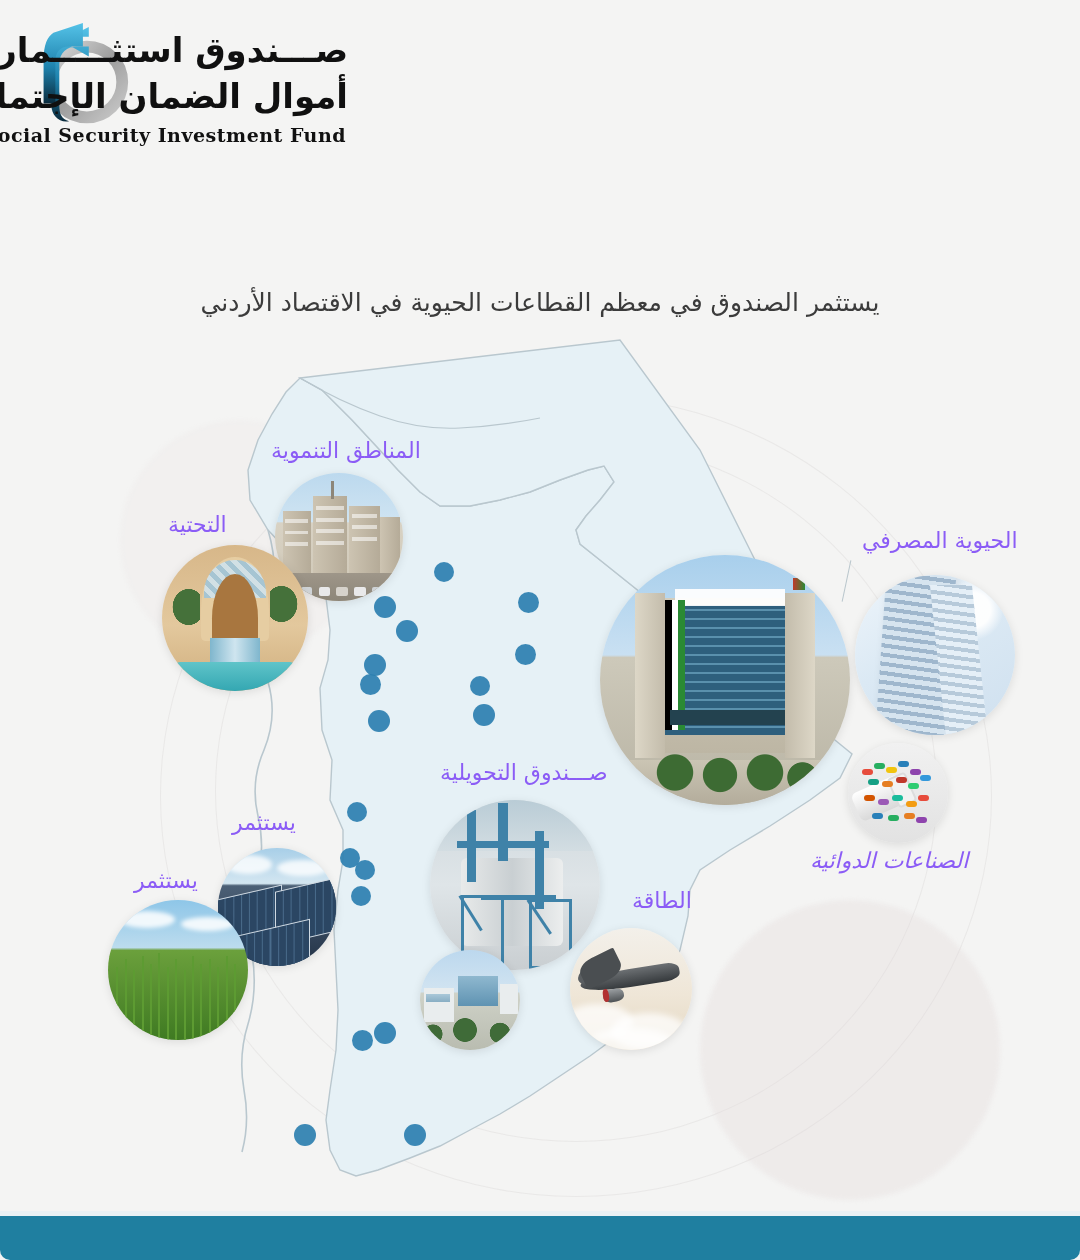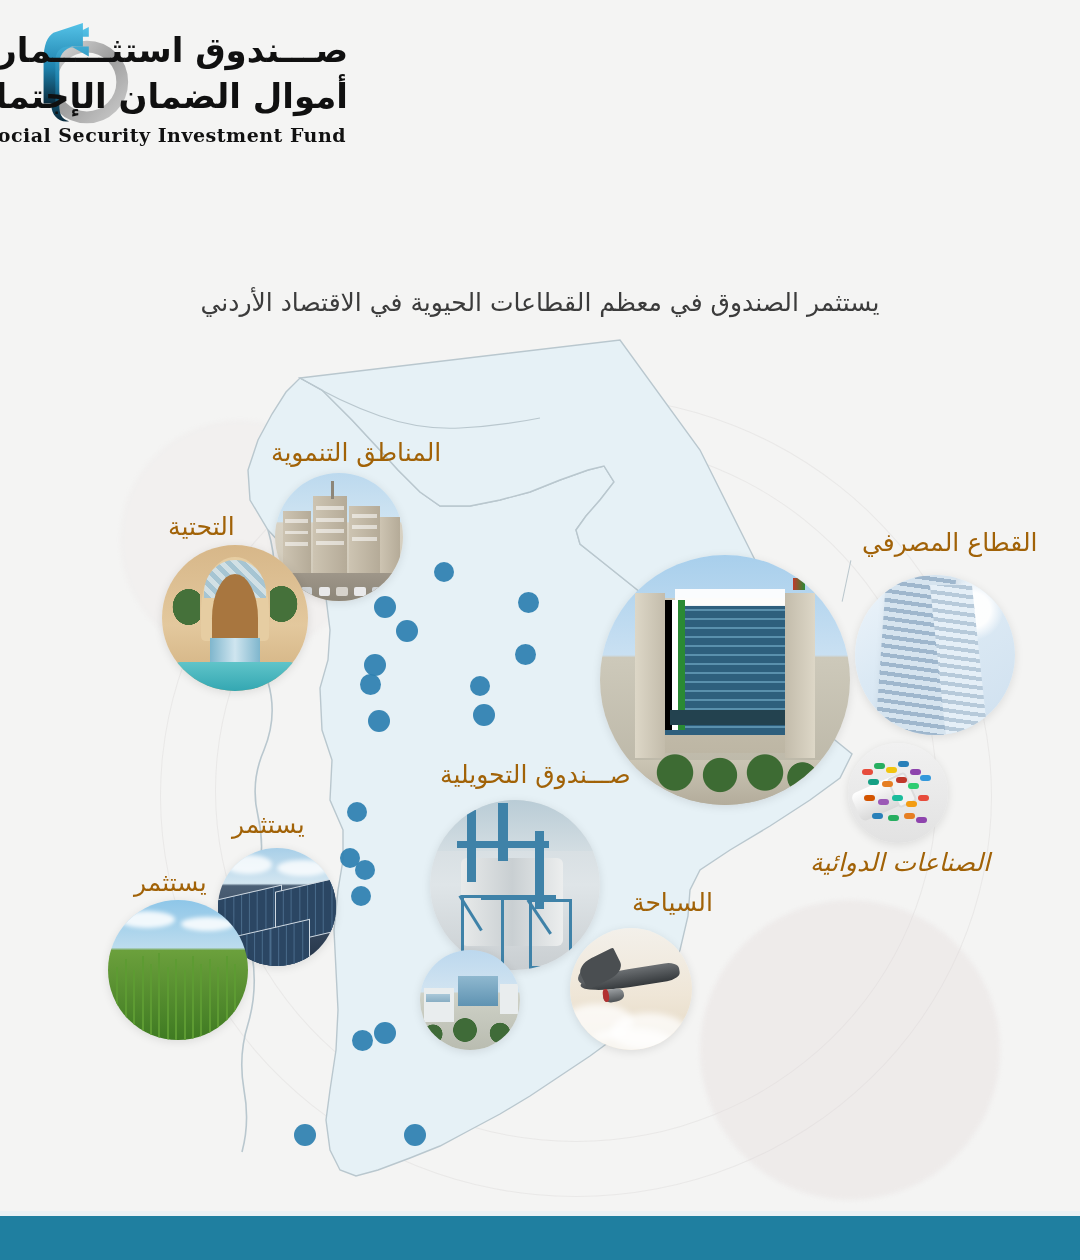--- a/index.html
+++ b/index.html
@@ -3,21 +3,21 @@
 <meta charset="utf-8">
 <style>
   html,body{margin:0;padding:0;}
   body{
     width:1080px;height:1260px;
     background:#f4f4f3;
     font-family:"DejaVu Sans", sans-serif;
     overflow:hidden;
     position:relative;
   }
-  #stage{position:absolute;inset:0;overflow:hidden;}
+  #stage{position:absolute;inset:0;overflow:hidden;border-radius:10px;}
 
   
   .bg-ring{position:absolute;border-radius:50%;border:1px solid rgba(180,175,175,.16);}
   .bg-blob{position:absolute;border-radius:50%;background:rgba(226,216,216,.30);filter:blur(2px);}
 
   
   #logo{position:absolute;left:18px;top:14px;width:450px;height:140px;}
   .logo-ar1,.logo-ar2{
     position:absolute;right:120px;color:#101010;font-weight:bold;
     white-space:nowrap;letter-spacing:1px;
@@ -45,21 +45,21 @@
   #map{position:absolute;left:0;top:330;width:1080px;height:900px;}
 
   
   .dot{position:absolute;border-radius:50%;background:#2c7fb0;opacity:.92;}
   .photo{
     position:absolute;border-radius:50%;overflow:hidden;
     box-shadow:0 2px 10px rgba(0,0,0,.10);
   }
   .photo > .inner{position:absolute;inset:0;}
   .label{
-    position:absolute;color:#a16207;font-size:25px;white-space:nowrap;
+    position:absolute;color:#8b5cf6;font-size:22px;white-space:nowrap;
   }
   .leader{position:absolute;background:#b9c6cc;}
 
   
   
   .art-dev{background:linear-gradient(#bcd9ee 0%,#cfe4f2 38%,#d8d2c4 39%,#cfc7b5 100%);}
   .art-dev .b{position:absolute;background:linear-gradient(90deg,#cdc4b2,#b5ab98);}
   .art-dev .w{position:absolute;background:rgba(255,255,255,.55);}
   .art-dev .road{position:absolute;left:0;right:0;bottom:0;height:22%;
     background:linear-gradient(#9e9689,#8d8679);}
@@ -339,21 +339,21 @@
       <div class="bar"></div>
       <div class="smallflag"></div>
       <div class="plaza"></div>
       <div class="tree" style="left:22%;width:16%;height:22%;"></div>
       <div class="tree" style="left:40%;width:16%;height:20%;"></div>
       <div class="tree" style="left:58%;width:16%;height:22%;"></div>
       <div class="tree" style="left:74%;width:14%;height:18%;"></div>
     </div>
   </div>
 
-  <div class="label" style="left:862px;top:528px;">القطاع المصرفي</div>
+  <div class="label" style="left:862px;top:528px;">الحيوية المصرفي</div>
   <div class="leader" style="left:846px;top:560px;width:1px;height:42px;transform:rotate(12deg);"></div>
   <div class="photo" style="left:855px;top:575px;width:160px;height:160px;">
     <div class="inner art-bank">
       <div class="sun"></div>
       <div class="tower"></div>
       <div class="tower2"></div>
     </div>
   </div>
 
   <div class="label" style="left:810px;top:848px;font-style:italic;">الصناعات الدوائية</div>
@@ -393,21 +393,21 @@
       <div class="pipe" style="left:16%;top:24%;width:54%;height:4%;"></div>
       <div class="pipe" style="left:62%;top:18%;width:5%;height:46%;"></div>
       <div class="pipe" style="left:30%;top:56%;width:44%;height:3%;"></div>
       <div class="frame" style="left:18%;top:56%;width:22%;height:40%;"></div>
       <div class="frame" style="left:58%;top:58%;width:22%;height:38%;"></div>
       <div class="pipe" style="left:18%;top:56%;width:24%;height:2%;transform:rotate(58deg);transform-origin:left top;"></div>
       <div class="pipe" style="left:58%;top:58%;width:24%;height:2%;transform:rotate(56deg);transform-origin:left top;"></div>
     </div>
   </div>
 
-  <div class="label" style="left:632px;top:888px;">السياحة</div>
+  <div class="label" style="left:632px;top:888px;">الطاقة</div>
   <div class="photo" style="left:570px;top:928px;width:122px;height:122px;">
     <div class="inner art-serv">
       <div class="cloud" style="left:-6%;top:62%;width:58%;height:30%;"></div>
       <div class="cloud" style="left:34%;top:70%;width:62%;height:30%;"></div>
       <div class="cloud" style="left:14%;top:82%;width:72%;height:26%;"></div>
       <div class="tailw"></div>
       <div class="fuse"></div>
       <div class="wing"></div>
       <div class="eng"></div>
       <div class="engred"></div>

